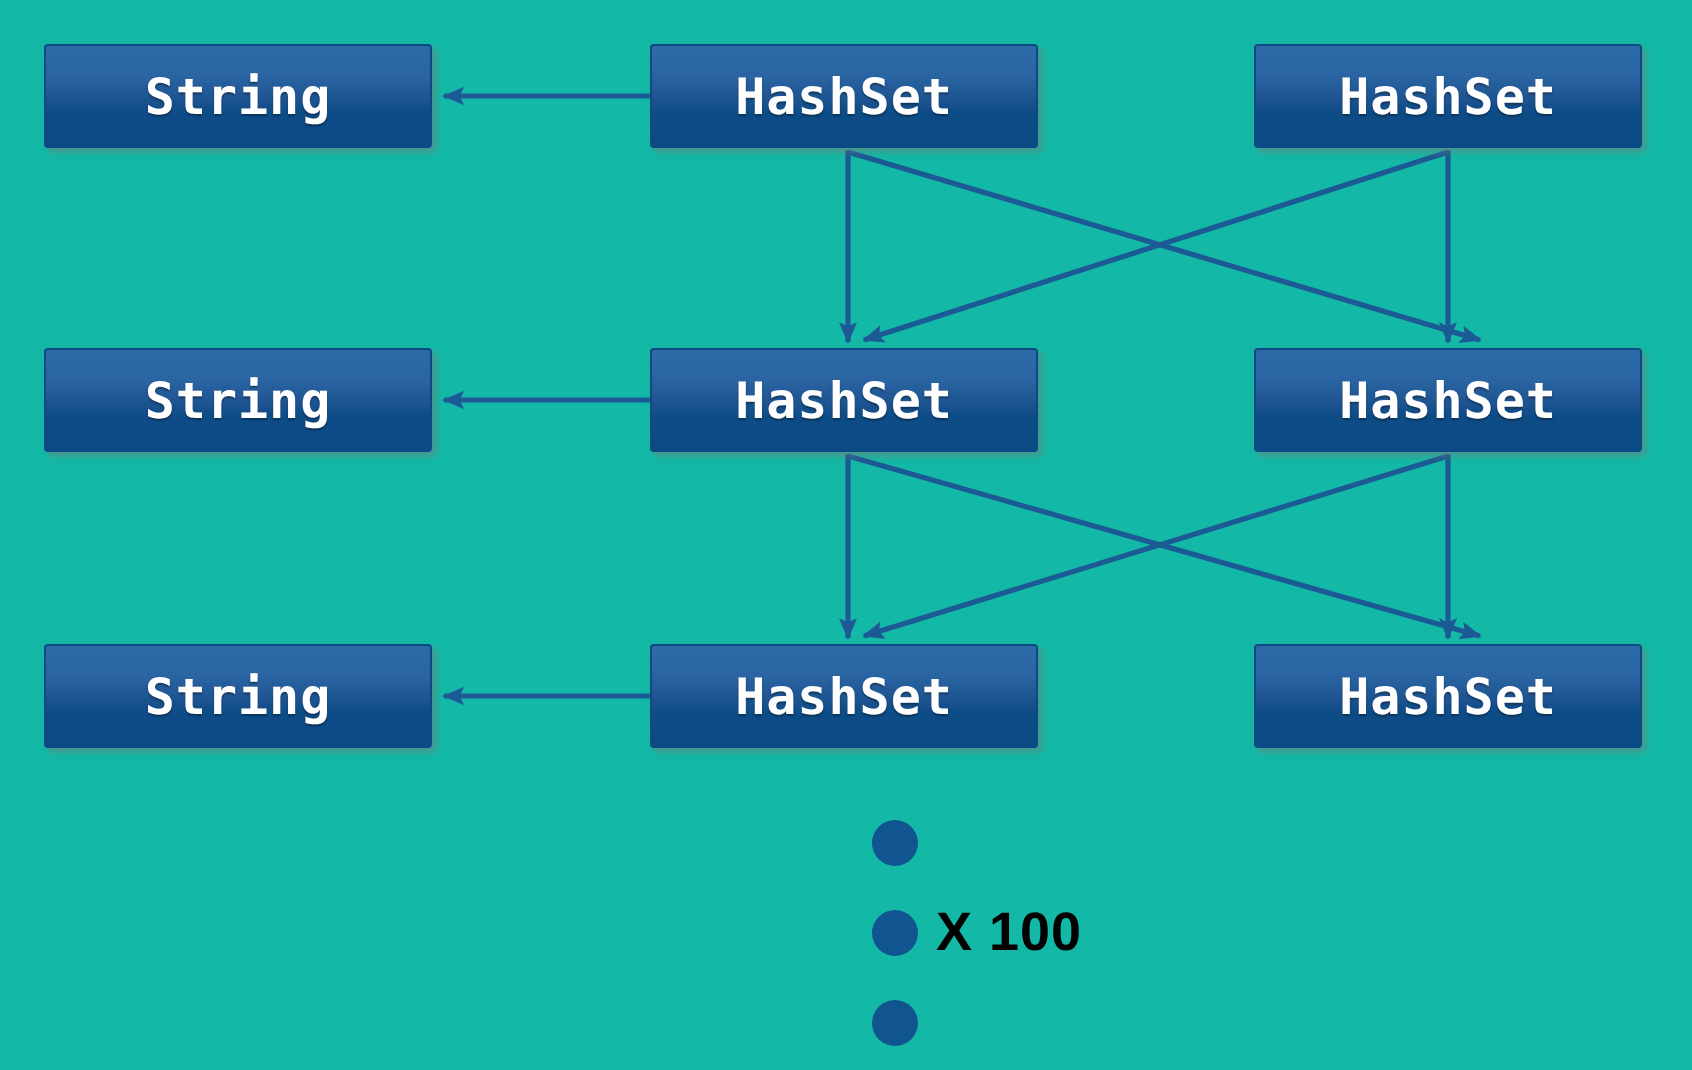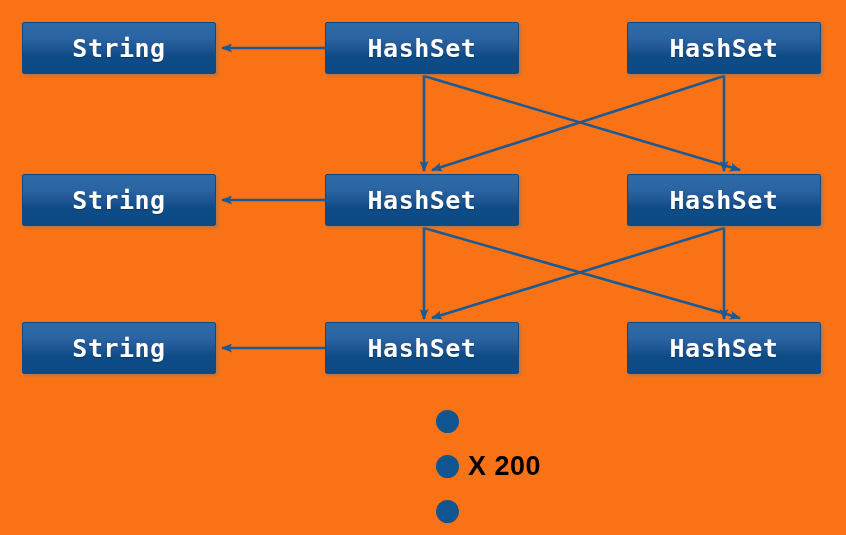--- a/index.html
+++ b/index.html
@@ -7,21 +7,21 @@
     padding: 0;
     background: #ffffff;
   }
   body {
     font-family: "Liberation Sans", sans-serif;
   }
   #diagram-root {
     position: relative;
     width: 846px;
     height: 535px;
-    background: #f97316;
+    background: #14b8a6;
     overflow: hidden;
   }
   #edge-layer {
     position: absolute;
     left: 0;
     top: 0;
     width: 846px;
     height: 535px;
   }
   .node {
@@ -124,16 +124,16 @@
       </div>
       <div class="node" style="left: 627px; top: 322px; width: 194px; height: 52px;">
         <span class="node-label">HashSet</span>
       </div>
     </div>
 
   <div id="ellipsis-group">
       <div class="ellipsis-dot" style="left: 435.5px; top: 409.5px; background: rgb(16, 85, 143);"></div>
       <div class="ellipsis-dot" style="left: 435.5px; top: 454.5px; background: rgb(16, 85, 143);"></div>
       <div class="ellipsis-dot" style="left: 435.5px; top: 499.5px; background: rgb(16, 85, 143);"></div>
-      <div class="repeat-label" style="left: 468px; top: 451px; color: rgb(0, 0, 0);">X 200</div>
+      <div class="repeat-label" style="left: 468px; top: 451px; color: rgb(0, 0, 0);">X 100</div>
     </div>
 
 </div>
 
 </body></html>

